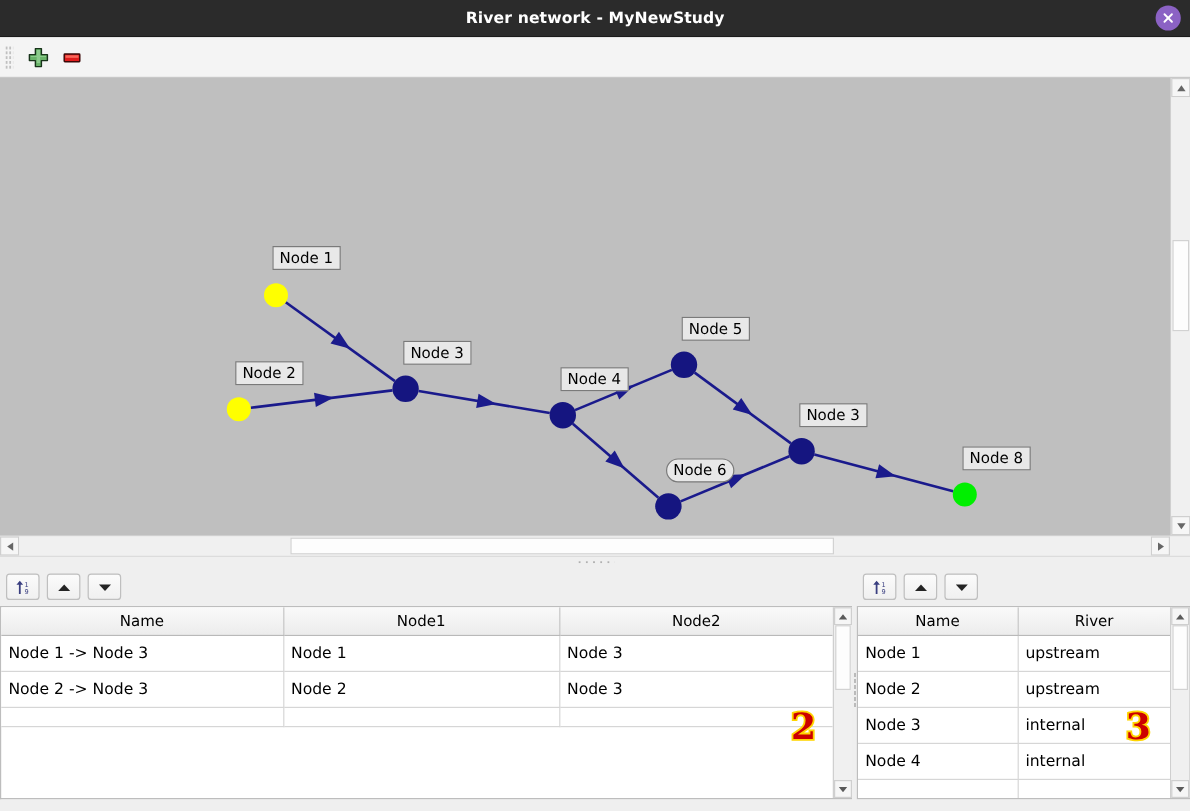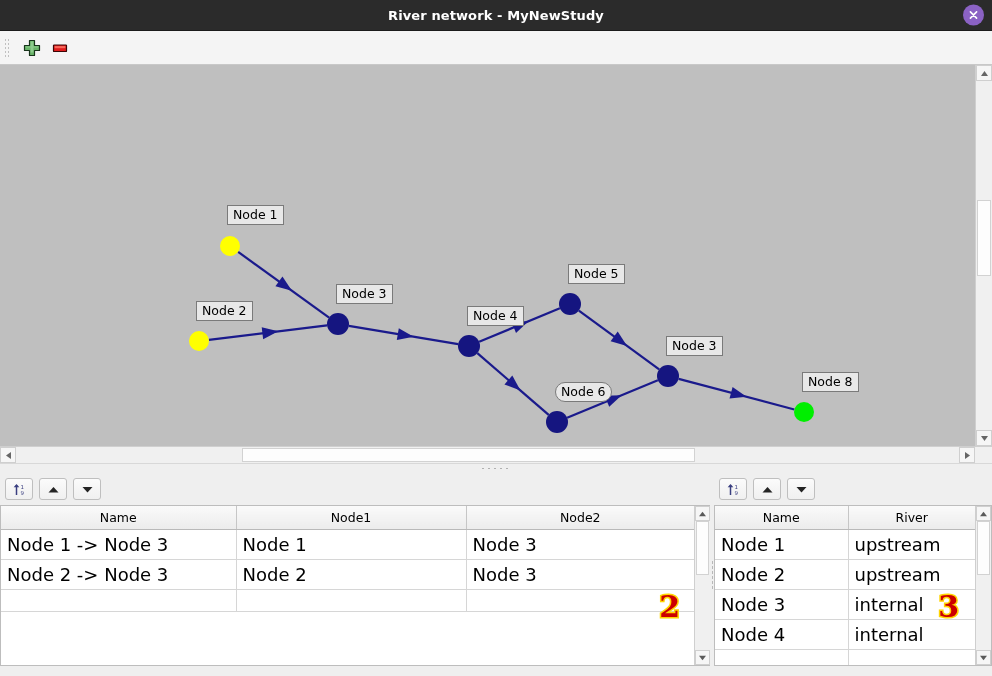--- a/index.html
+++ b/index.html
@@ -182,21 +182,21 @@
     height: 23px;
     color: #000;
     text-align: center;
     cursor: pointer;
   }
   th:last-child { border-right: none; }
   td {
     border-right: 1px solid #d6d6d6;
     border-bottom: 1px solid #d6d6d6;
     height: 30px;
-    font-size: 18px;
+    font-size: 13px;
     padding-left: 6px;
     color: #000;
     background: #ffffff;
     white-space: nowrap; overflow: hidden; text-overflow: ellipsis;
   }
   td:last-child { border-right: none; }
   tr.filler td { height: 14px; }
 
   .tbl-vsb {
     flex: 0 0 16px; width: 16px;

